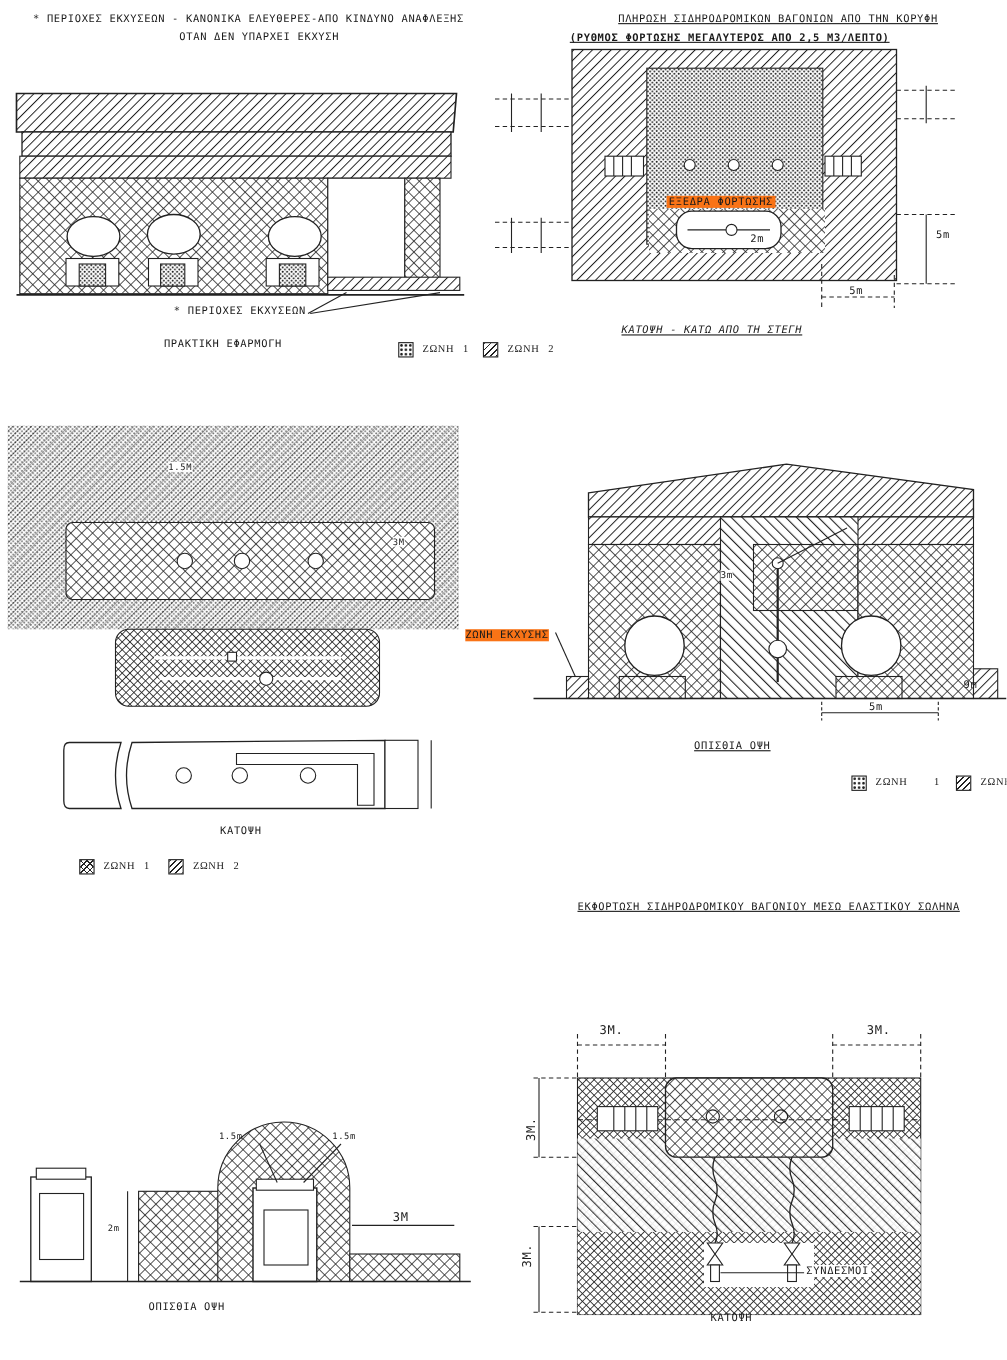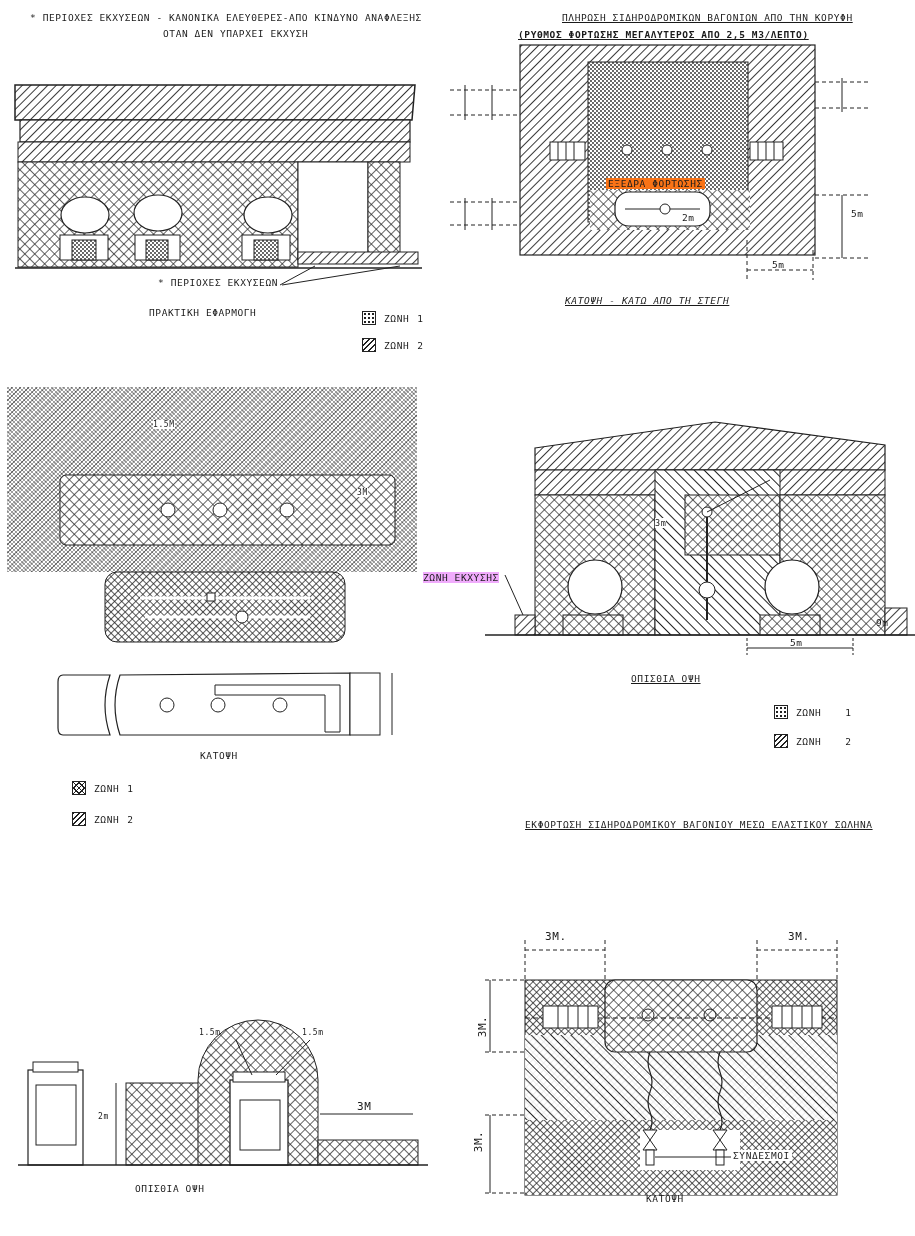--- a/index.html
+++ b/index.html
@@ -2,21 +2,21 @@
 <html><head>
 <meta charset="utf-8">
 <style>
   html, body { margin: 0; padding: 0; background: #ffffff; }
   body { width: 915px; height: 1236px; position: relative; overflow: hidden;
          font-family: "DejaVu Sans Mono", "Liberation Mono", monospace; color: #1a1a1a; }
   .abs { position: absolute; }
   .txt { font-size: 9.5px; letter-spacing: 0.6px; white-space: nowrap; }
   .ul { text-decoration: underline; }
   svg.fig { position: absolute; overflow: visible; }
-  .legend { position: absolute; display: flex; flex-direction: column; gap: 14px; }
+  .legend { position: absolute; display: flex; flex-direction: row; gap: 14px; font-family: Liberation Serif, serif; }
   .legend-row { display: flex; align-items: center; gap: 8px; font-size: 9.5px; letter-spacing: 0.6px; }
   .legend-swatch { width: 14px; height: 14px; border: 1px solid #222; box-sizing: border-box; }
   .sw-z1 { background:
       radial-gradient(circle, #222 1px, transparent 1.3px) 0 0/4px 4px,
       #fff; }
   .sw-x { background:
       repeating-linear-gradient(45deg, #222 0 1px, transparent 1px 4px),
       repeating-linear-gradient(-45deg, #222 0 1px, transparent 1px 4px), #fff; }
   .sw-z2 { background: repeating-linear-gradient(-45deg, #222 0 1.2px, #fff 1.2px 4px); }
 </style>
@@ -200,21 +200,21 @@
   <line x1="222" y1="92" x2="285" y2="60" stroke="#222"></line>
   <line x1="0" y1="215" x2="430" y2="215" stroke="#222" stroke-width="1.3"></line>
   <line x1="20" y1="155" x2="38" y2="195" stroke="#222"></line>
   <g stroke="#222" stroke-dasharray="3,2">
       <line x1="262" y1="218" x2="262" y2="235"></line>
       <line x1="368" y1="218" x2="368" y2="235"></line>
     </g>
   <line x1="262" y1="228" x2="368" y2="228" stroke="#222"></line>
   <line x1="432" y1="188" x2="432" y2="215" stroke="#222"></line>
 </svg>
-<div class="abs txt" style="left:423px;top:572px;background:#f0abfc;">ΖΩΝΗ ΕΚΧΥΣΗΣ</div>
+<div class="abs txt" style="left:423px;top:572px;background:#f97316;">ΖΩΝΗ ΕΚΧΥΣΗΣ</div>
 <div class="abs txt" style="left:655px;top:518px;background:#fff;font-size:8.5px;">3m</div>
 <div class="abs txt" style="left:876px;top:617px;">9m</div>
 <div class="abs txt" style="left:790px;top:637px;">5m</div>
 <div class="abs txt ul" style="left:631px;top:673px;">ΟΠΙΣΘΙΑ ΟΨΗ</div>
 <div class="legend" style="left:774px;top:705px;gap:15px;">
   <div class="legend-row">
     <span class="legend-swatch sw-z1"></span>
     <span>ΖΩΝΗ</span>
     <span style="margin-left:16px;">1</span>
   </div>

